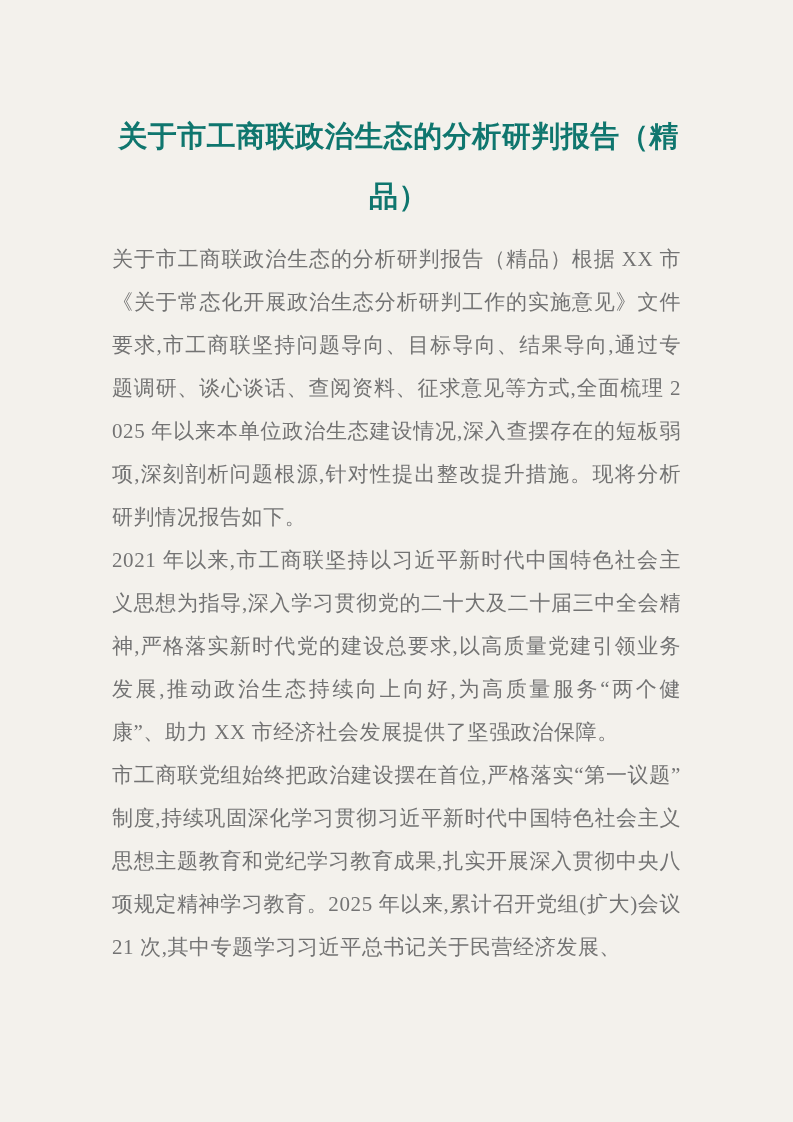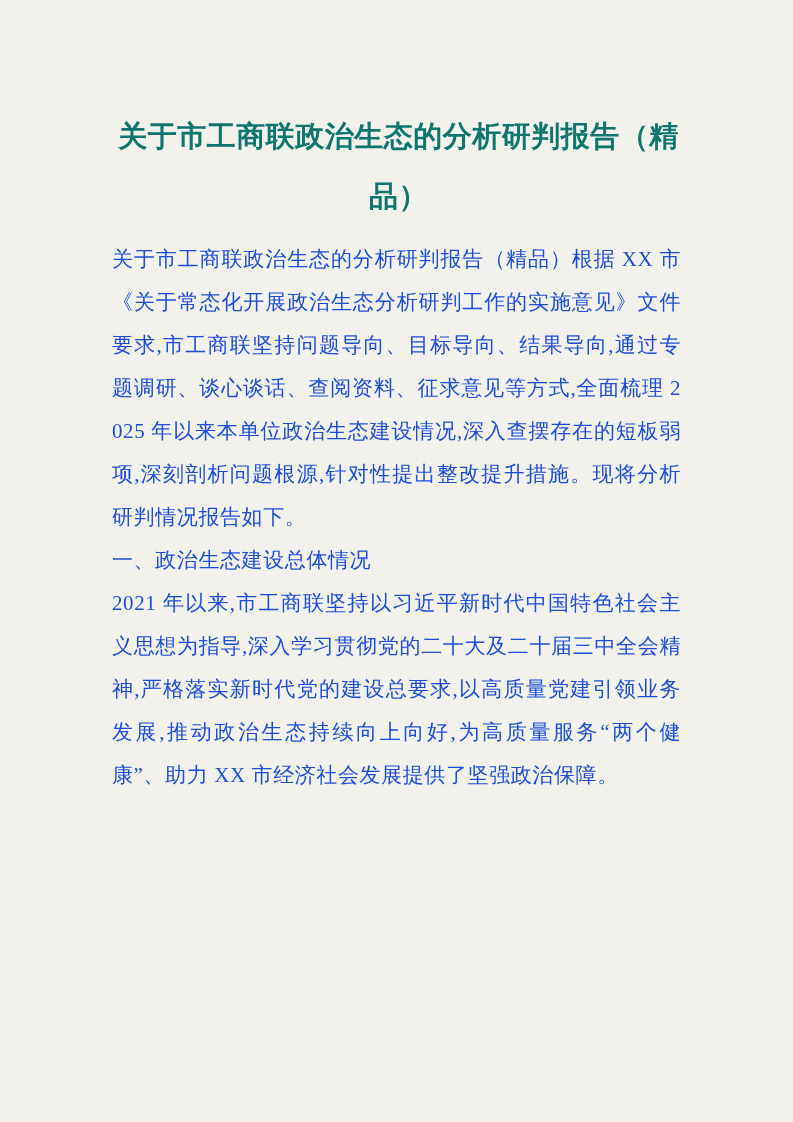--- a/index.html
+++ b/index.html
@@ -31,28 +31,28 @@
     letter-spacing: 0.5px;
     font-family: "Liberation Serif", "DejaVu Serif", serif;
   }
   .doc-body p {
     margin: 0;
     font-size: 21px;
     line-height: 43px;
     letter-spacing: 0.6px;
     text-align: justify;
     text-justify: inter-ideograph;
-    color: #1d4ed8;
+    color: #737373;
     word-break: break-all;
   }
 </style>
 </head>
 <body>
 
 <div class="page">
   <h1 class="doc-title">关于市工商联政治生态的分析研判报告（精品）</h1>
 
   <div class="doc-body">
     <p>关于市工商联政治生态的分析研判报告（精品）根据 XX 市《关于常态化开展政治生态分析研判工作的实施意见》文件要求,市工商联坚持问题导向、目标导向、结果导向,通过专题调研、谈心谈话、查阅资料、征求意见等方式,全面梳理 2025 年以来本单位政治生态建设情况,深入查摆存在的短板弱项,深刻剖析问题根源,针对性提出整改提升措施。现将分析研判情况报告如下。</p>
-    <p>一、政治生态建设总体情况</p>
     <p>2021 年以来,市工商联坚持以习近平新时代中国特色社会主义思想为指导,深入学习贯彻党的二十大及二十届三中全会精神,严格落实新时代党的建设总要求,以高质量党建引领业务发展,推动政治生态持续向上向好,为高质量服务“两个健康”、助力 XX 市经济社会发展提供了坚强政治保障。</p>
+    <p>市工商联党组始终把政治建设摆在首位,严格落实“第一议题”制度,持续巩固深化学习贯彻习近平新时代中国特色社会主义思想主题教育和党纪学习教育成果,扎实开展深入贯彻中央八项规定精神学习教育。2025 年以来,累计召开党组(扩大)会议 21 次,其中专题学习习近平总书记关于民营经济发展、</p>
   </div>
 </div>
 
 </body></html>

